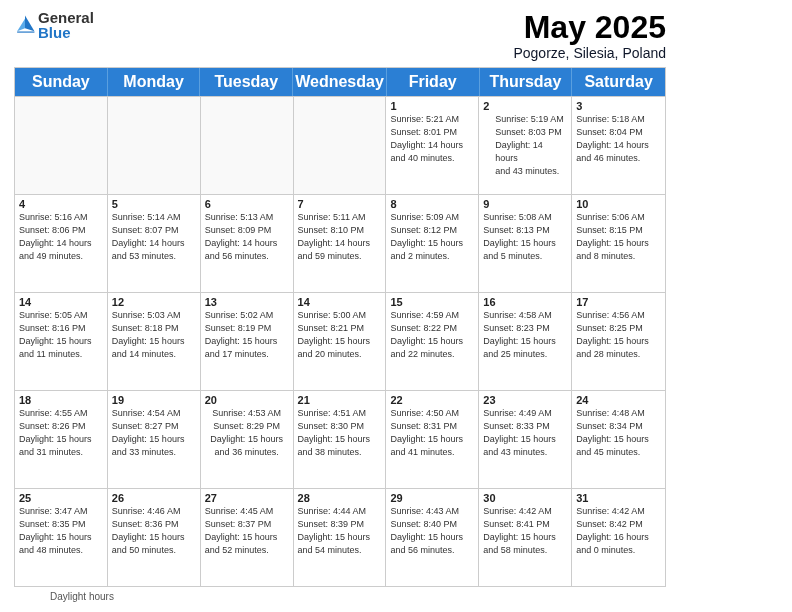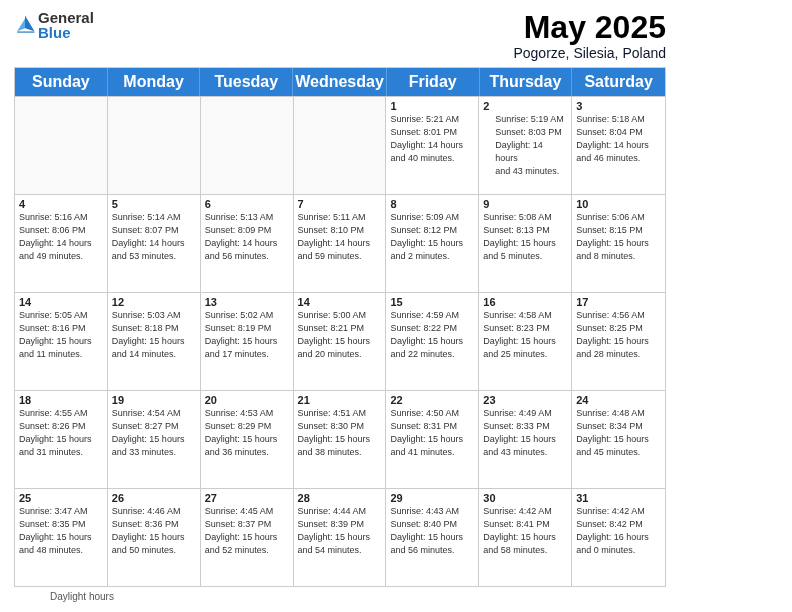--- a/index.html
+++ b/index.html
@@ -285,21 +285,21 @@
           </div>
           <div class="cal-cell">
             <span class="day-num">19</span>
             <div class="day-info" style="white-space: pre-line;">Sunrise: 4:54 AM
 Sunset: 8:27 PM
 Daylight: 15 hours
 and 33 minutes.</div>
           </div>
           <div class="cal-cell">
             <span class="day-num">20</span>
-            <div class="day-info" style="white-space: pre-line;">Sunrise: 4:53 AM
+            <div class="day-info" style="white-space: pre-line; text-align: center;">Sunrise: 4:53 AM
 Sunset: 8:29 PM
 Daylight: 15 hours
 and 36 minutes.</div>
           </div>
           <div class="cal-cell">
             <span class="day-num">21</span>
             <div class="day-info" style="white-space: pre-line;">Sunrise: 4:51 AM
 Sunset: 8:30 PM
 Daylight: 15 hours
 and 38 minutes.</div>

